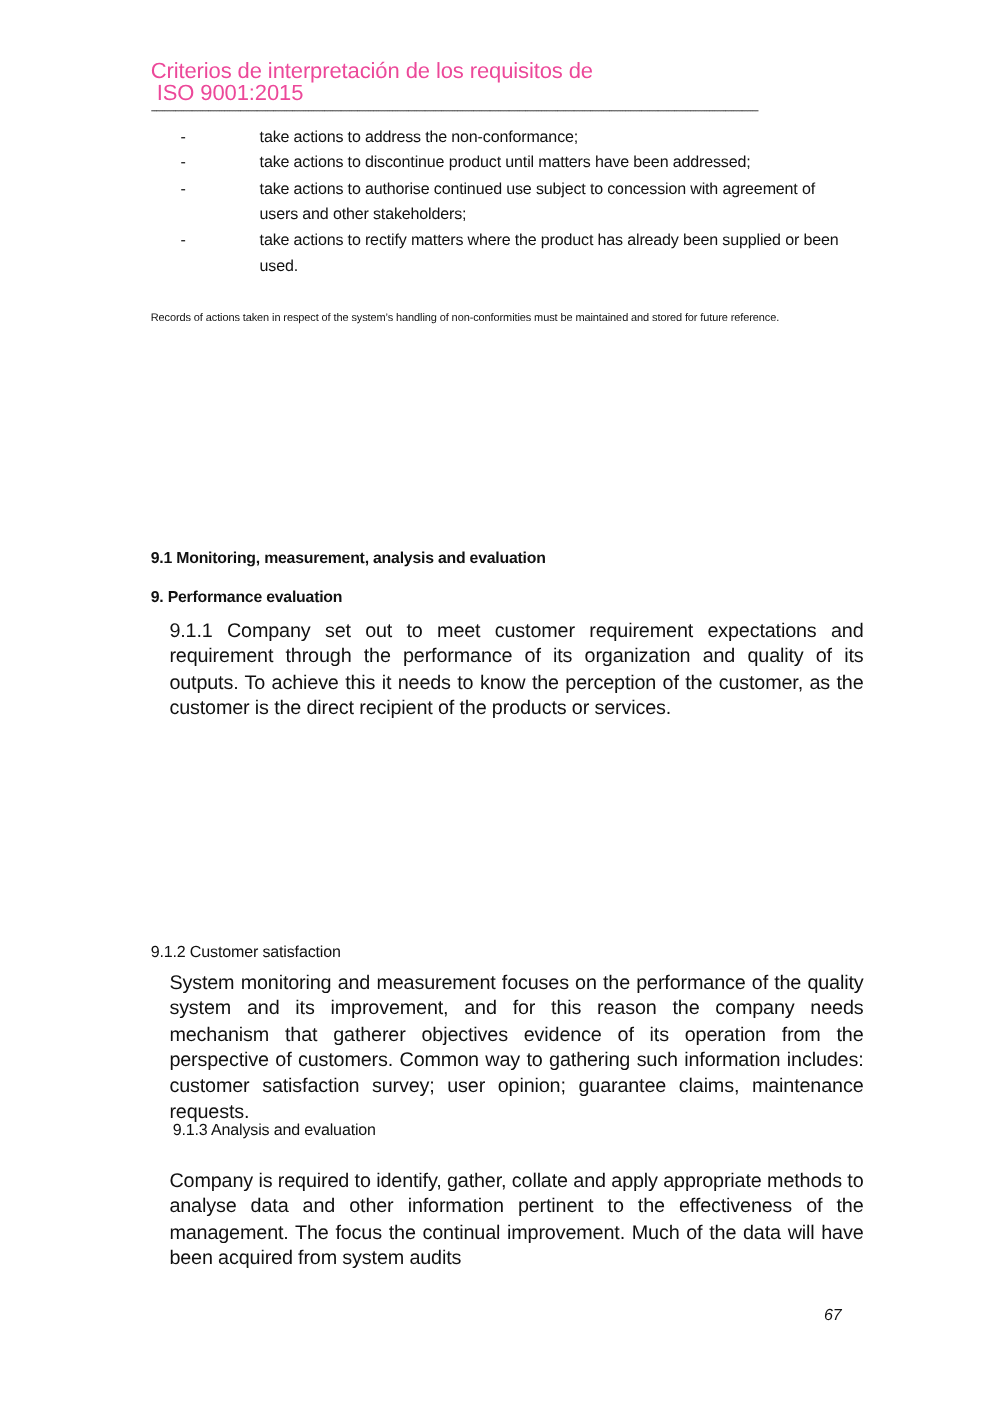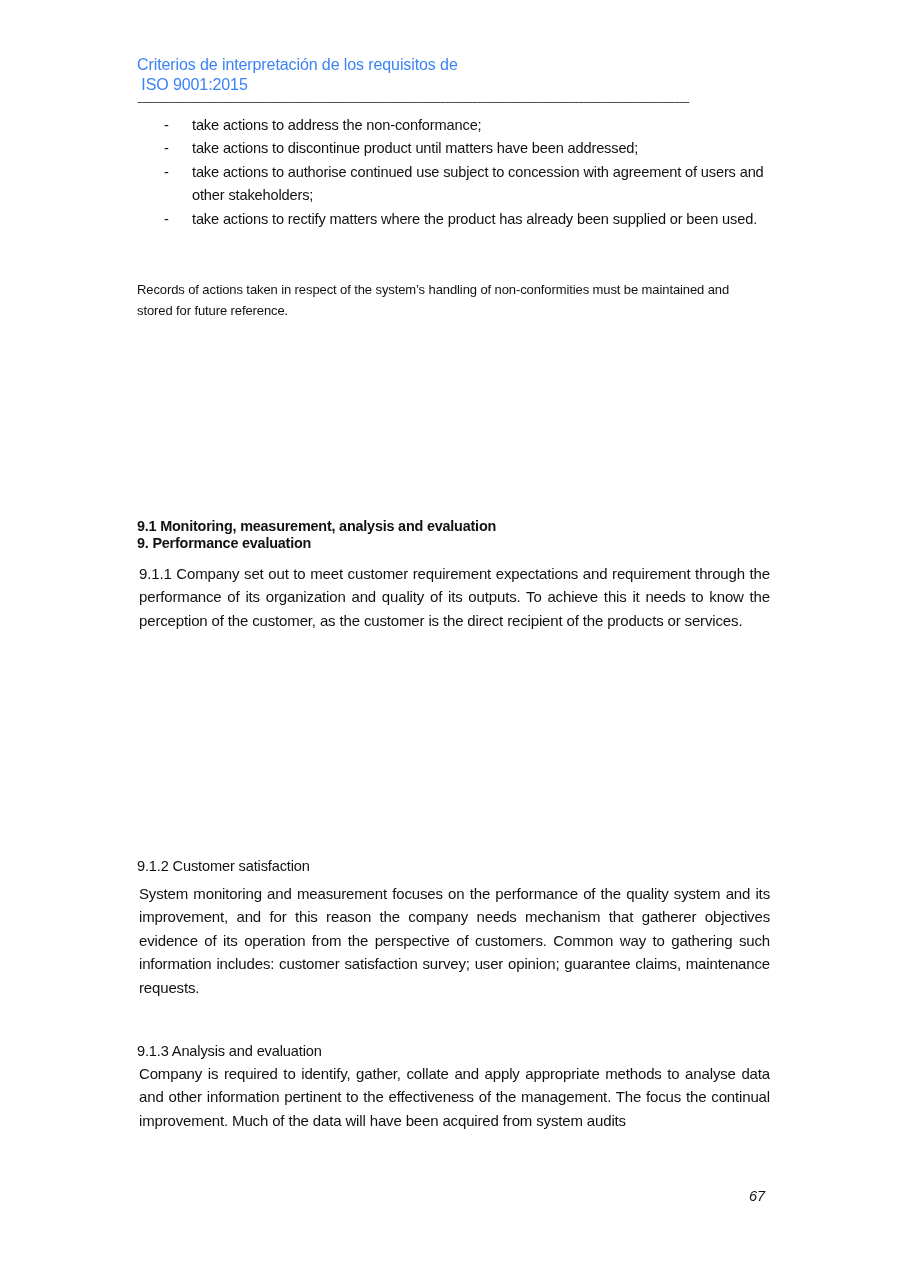--- a/index.html
+++ b/index.html
@@ -2,33 +2,33 @@
 <html><head>
   <meta charset="utf-8">
   <style>
     html, body { margin: 0; padding: 0; background: #ffffff; }
     body {
       width: 906px; height: 1280px; position: relative; overflow: hidden;
       font-family: "Liberation Sans", "DejaVu Sans", sans-serif;
       color: #111111;
     }
     .abs { position: absolute; }
-    .header-line { left: 137px; font-size: 16px; line-height: 20px; letter-spacing: -0.1px; color: #3b82f6; }
+    .header-line { left: 137px; font-size: 20px; line-height: 20px; letter-spacing: -0.1px; color: #ec4899; }
     .rule {
       left: 137px; top: 96px; width: 630px; height: 10px; overflow: hidden;
       font-size: 11px; line-height: 10px; letter-spacing: -1.2px; color: #333; white-space: nowrap;
     }
     .bullets { left: 137px; top: 114px; width: 630px; font-size: 14.6px; line-height: 23.4px; letter-spacing: -0.15px; }
     .bullet { display: flex; }
     .bullet .dash { width: 55px; padding-left: 27px; box-sizing: border-box; flex: 0 0 55px; }
-    .bullet .text { flex: 1; }
-    .small-para { left: 137px; top: 279px; width: 630px; font-size: 13px; line-height: 21px; letter-spacing: -0.1px; }
+    .bullet .text { flex: 1; margin-left: 44px; }
+    .small-para { left: 137px; top: 279px; width: 630px; font-size: 10px; line-height: 21px; letter-spacing: -0.1px; }
     .h-bold { left: 137px; font-size: 14.4px; font-weight: bold; line-height: 22px; letter-spacing: -0.2px; }
     .para {
-      left: 139px; width: 631px; font-size: 15px; line-height: 23.4px;
+      left: 154px; width: 631px; font-size: 18px; line-height: 23.4px;
       text-align: justify; letter-spacing: -0.15px;
     }
     .subhead { left: 137px; font-size: 14.6px; line-height: 22px; letter-spacing: -0.15px; }
     .page-number { left: 749px; top: 1185px; font-size: 14.6px; line-height: 22px; font-style: italic; }
   </style>
 </head>
 <body>
 
 <div class="abs header-line" style="top:55px;">Criterios de interpretación de los requisitos de</div>
 <div class="abs header-line" style="top:75px; white-space:pre;"> ISO 9001:2015</div>
@@ -49,23 +49,23 @@
   </div>
   <div class="bullet">
     <span class="dash">-</span>
     <span class="text">take actions to rectify matters where the product has already been supplied or been used.</span>
   </div>
 </div>
 
 <div class="abs small-para">Records of actions taken in respect of the system’s handling of non-conformities must be maintained and stored for future reference.</div>
 
 <div class="abs h-bold" style="top:492px;margin-top:40px;">9. Performance evaluation</div>
-<div class="abs h-bold" style="top:515px;">9.1 Monitoring, measurement, analysis and evaluation</div>
+<div class="abs h-bold" style="top:497px;">9.1 Monitoring, measurement, analysis and evaluation</div>
 
 <div class="abs para" style="top:562px;">9.1.1 Company set out to meet customer requirement expectations and requirement through the performance of its organization and quality of its outputs. To achieve this it needs to know the perception of the customer, as the customer is the direct recipient of the products or services.</div>
 
 <div class="abs subhead" style="top:835px;margin-top:20px;">9.1.2 Customer satisfaction</div>
 <div class="abs para" style="top:882px;">System monitoring and measurement focuses on the performance of the quality system and its improvement, and for this reason the company needs mechanism that gatherer objectives evidence of its operation from the perspective of customers. Common way to gathering such information includes: customer satisfaction survey; user opinion; guarantee claims, maintenance requests.</div>
 
-<div class="abs subhead" style="top:1040px;">9.1.3 Analysis and evaluation</div>
+<div class="abs subhead" style="top:1017px;margin-left:20px;">9.1.3 Analysis and evaluation</div>
 <div class="abs para" style="top:1062px;">Company is required to identify, gather, collate and apply appropriate methods to analyse data and other information pertinent to the effectiveness of the management. The focus the continual improvement. Much of the data will have been acquired from system audits</div>
 
 <div class="abs page-number">67</div>
 
 </body></html>

